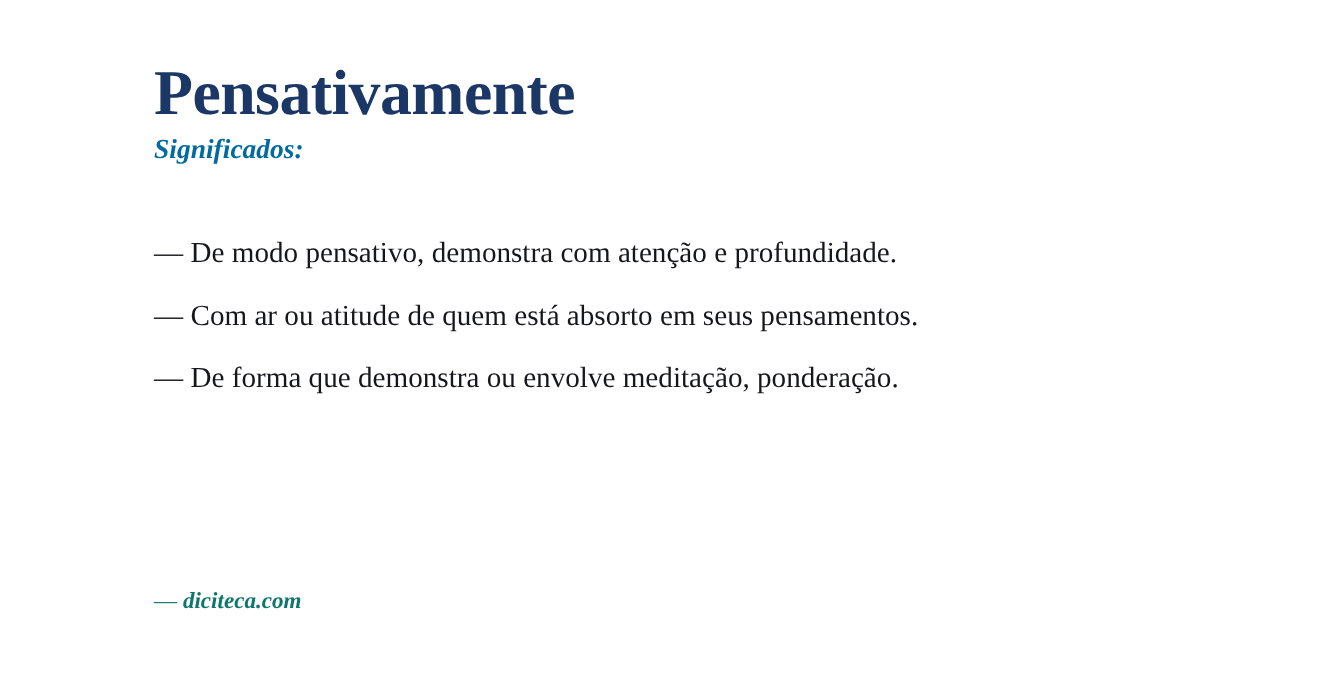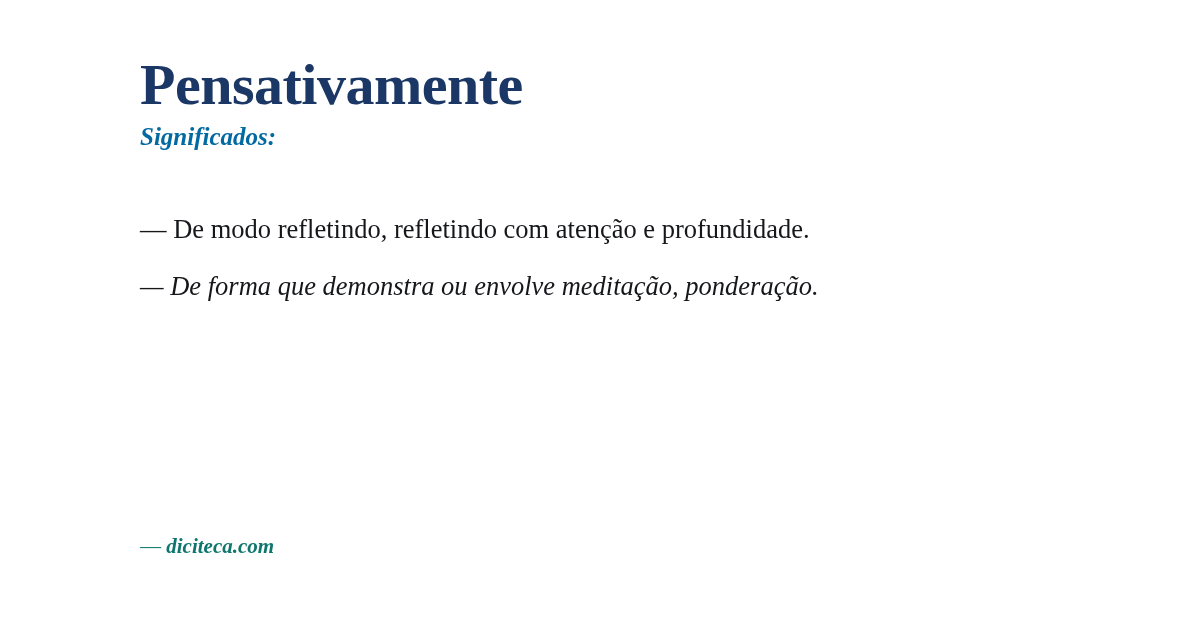--- a/index.html
+++ b/index.html
@@ -64,21 +64,20 @@
   .definition-item {
     font-family: "Liberation Serif", "DejaVu Serif", serif;
     font-size: 26.5px;
     line-height: 1.33;
     color: #16171a;
     margin: 0 0 22px 0;
     text-indent: 0;
   }
   .definition-item:last-child {
     margin-bottom: 0;
-    font-style: italic;
   }
 
   .dash {
     display: inline;
   }
 
   .footer {
     position: absolute;
     left: 140px;
     top: 534px;
@@ -101,21 +100,25 @@
 <div class="card">
 
   <div class="content">
     <h1 class="word-title">Pensativamente</h1>
     <div class="subtitle">Significados:</div>
   </div>
 
   <ul class="definitions">
     <li class="definition-item">
       <span class="dash">—</span>
-      <span>De modo refletindo, refletindo com atenção e profundidade.</span>
+      <span>De modo pensativo, demonstra com atenção e profundidade.</span>
+    </li>
+    <li class="definition-item">
+      <span class="dash">—</span>
+      <span>Com ar ou atitude de quem está absorto em seus pensamentos.</span>
     </li>
     <li class="definition-item">
       <span class="dash">—</span>
       <span>De forma que demonstra ou envolve meditação, ponderação.</span>
     </li>
   </ul>
 
   <div class="footer">
     <span class="source-dash">—</span>
     <span>diciteca.com</span>

